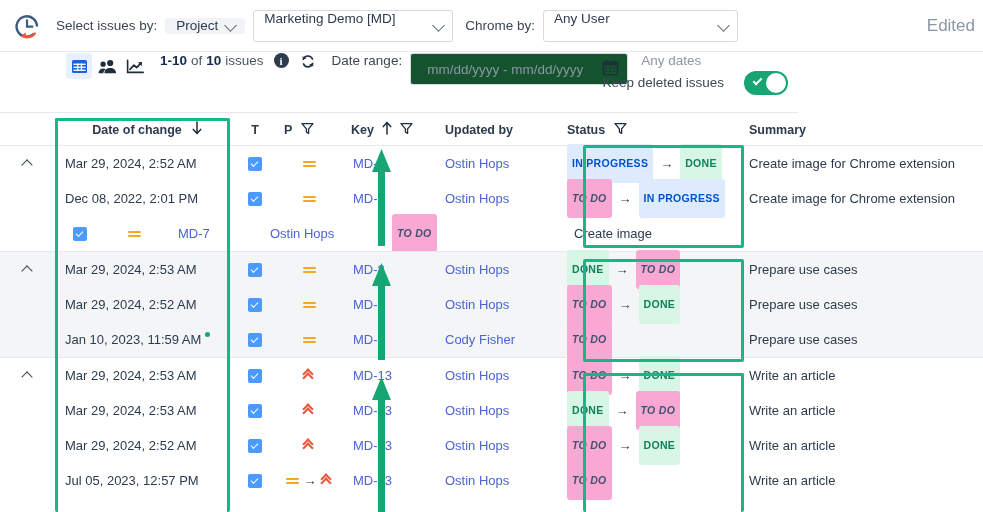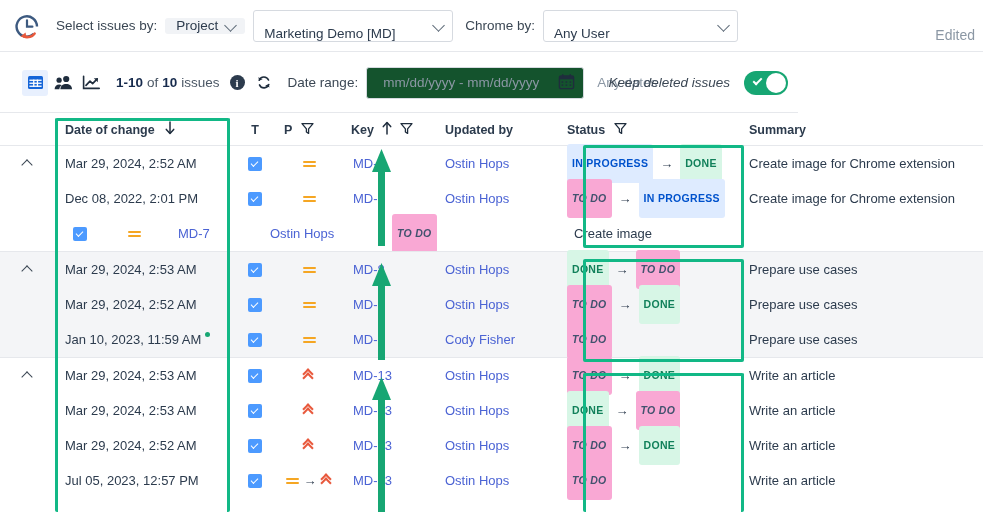--- a/index.html
+++ b/index.html
@@ -25,36 +25,36 @@
 
   .pill-select {
     margin-left: 8px; height: 16px; padding: 0 26px 0 10px;
     background: #f1f3f6; border: 1px solid transparent; border-radius: 3px;
     display: flex; align-items: center; font-size: 13.5px; color: #2c3b4d;
     position: relative; cursor: pointer; white-space: nowrap;
   }
   .box-select {
     margin-left: 8px; height: 32px; width: 195px; padding: 0 26px 0 10px;
     background: #fff; border: 1px solid #d6dae0; border-radius: 3px;
-    display: flex; align-items: flex-end; font-size: 13.5px; color: #2c3b4d;
+    display: flex; align-items: flex-start; font-size: 13.5px; color: #2c3b4d;
     position: relative; cursor: pointer; white-space: nowrap; overflow: hidden;
   }
   .box-select.wide { width: 200px; }
   .caret {
     position: absolute; right: 9px; top: 50%; width: 9px; height: 9px;
     margin-top: -5px; border-right: 1.6px solid #5a6775; border-bottom: 1.6px solid #5a6775;
     transform: rotate(45deg); box-sizing: border-box;
   }
-  .edited { position: absolute; right: 8px; top: 27px; font-size: 14px; color: #8b97a4; }
+  .edited { position: absolute; right: 8px; top: 16px; font-size: 17px; color: #8b97a4; }
 
   
   .toolbar {
     position: absolute; left: 0; top: 53px; width: 798px; height: 60px;
-    display: flex; align-items: center;
-    border-bottom: 1px solid #e6e8ec; background: #fff;
+    display: flex; align-items: flex-start;
+    border-bottom: 1px solid #e6e8ec; background: #fff; padding-left: 44px;
   }
   .viewicons { display: flex; align-items: center; margin-left: 22px; gap: 2px; }
   .vicon {
     width: 26px; height: 26px; display: flex; align-items: center; justify-content: center;
     border-radius: 3px; cursor: pointer;
   }
   .vicon.active { background: #e8f0fe; }
   .count { font-size: 13.5px; color: #4b5765; margin-left: 12px; white-space: nowrap; }
   .count b { color: #172b4d; font-weight: 700; }
   .circ-i {
@@ -67,21 +67,21 @@
   .date-input {
     margin-left: 8px; width: 218px; height: 32px;
     border: 1px solid #d6dae0; border-radius: 3px; background: #14532d;
     display: flex; align-items: center; justify-content: space-between;
     padding: 0 8px 0 16px; cursor: text;
   }
   .date-input span { font-size: 13.5px; color: #8b97a4; }
   .anydates { font-size: 13.5px; color: #8b97a4; margin-left: 13px; white-space: nowrap; }
   .toggle-wrap {
     position: absolute; right: 10px; top: 50%; margin-top: -12px;
-    display: flex; align-items: center; gap: 14px; font-style: italic;
+    display: flex; align-items: center; gap: 20px;
   }
   .toggle-label { font-size: 13.5px; color: #3b4754; white-space: nowrap; }
   .toggle {
     width: 44px; height: 24px; border-radius: 12px; background: #17a673;
     position: relative; cursor: pointer;
   }
   .toggle .knob {
     position: absolute; right: 2px; top: 2px; width: 20px; height: 20px;
     border-radius: 50%; background: #fff;
   }
@@ -109,21 +109,21 @@
   
   .c-caret  { width: 55px;  flex: none; display: flex; justify-content: center; align-items: center; }
   .c-date   { width: 175px; flex: none; padding-left: 10px; white-space: nowrap; }
   .c-t      { width: 50px;  flex: none; display: flex; justify-content: center; align-items: center; }
   .c-p      { width: 60px;  flex: none; display: flex; justify-content: center; align-items: center; gap: 4px; }
   .c-key    { width: 105px; flex: none; padding-left: 13px; }
   .c-upd    { width: 105px; flex: none; }
   .c-status { width: 195px; flex: none; padding-left: 17px; display: flex; align-items: center; gap: 7px; }
   .c-summ   { flex: 1 1 auto; padding-left: 4px; white-space: nowrap; }
 
-  .thead .c-date   { display: flex; align-items: center; gap: 9px; }
+  .thead .c-date   { display: flex; align-items: center; gap: 9px; justify-content: center; }
   .thead .c-p      { justify-content: flex-start; padding-left: 4px; gap: 9px; }
   .thead .c-key    { display: flex; align-items: center; gap: 7px; padding-left: 11px; }
   .thead .c-upd    { padding-left: 0; }
   .thead .c-status { padding-left: 17px; gap: 9px; }
   .thead .c-summ   { padding-left: 4px; }
 
   .link { color: #4b63d4; cursor: pointer; }
   .chk {
     width: 14px; height: 14px; border-radius: 2px; background: #4c9aff;
     position: relative; cursor: pointer;

